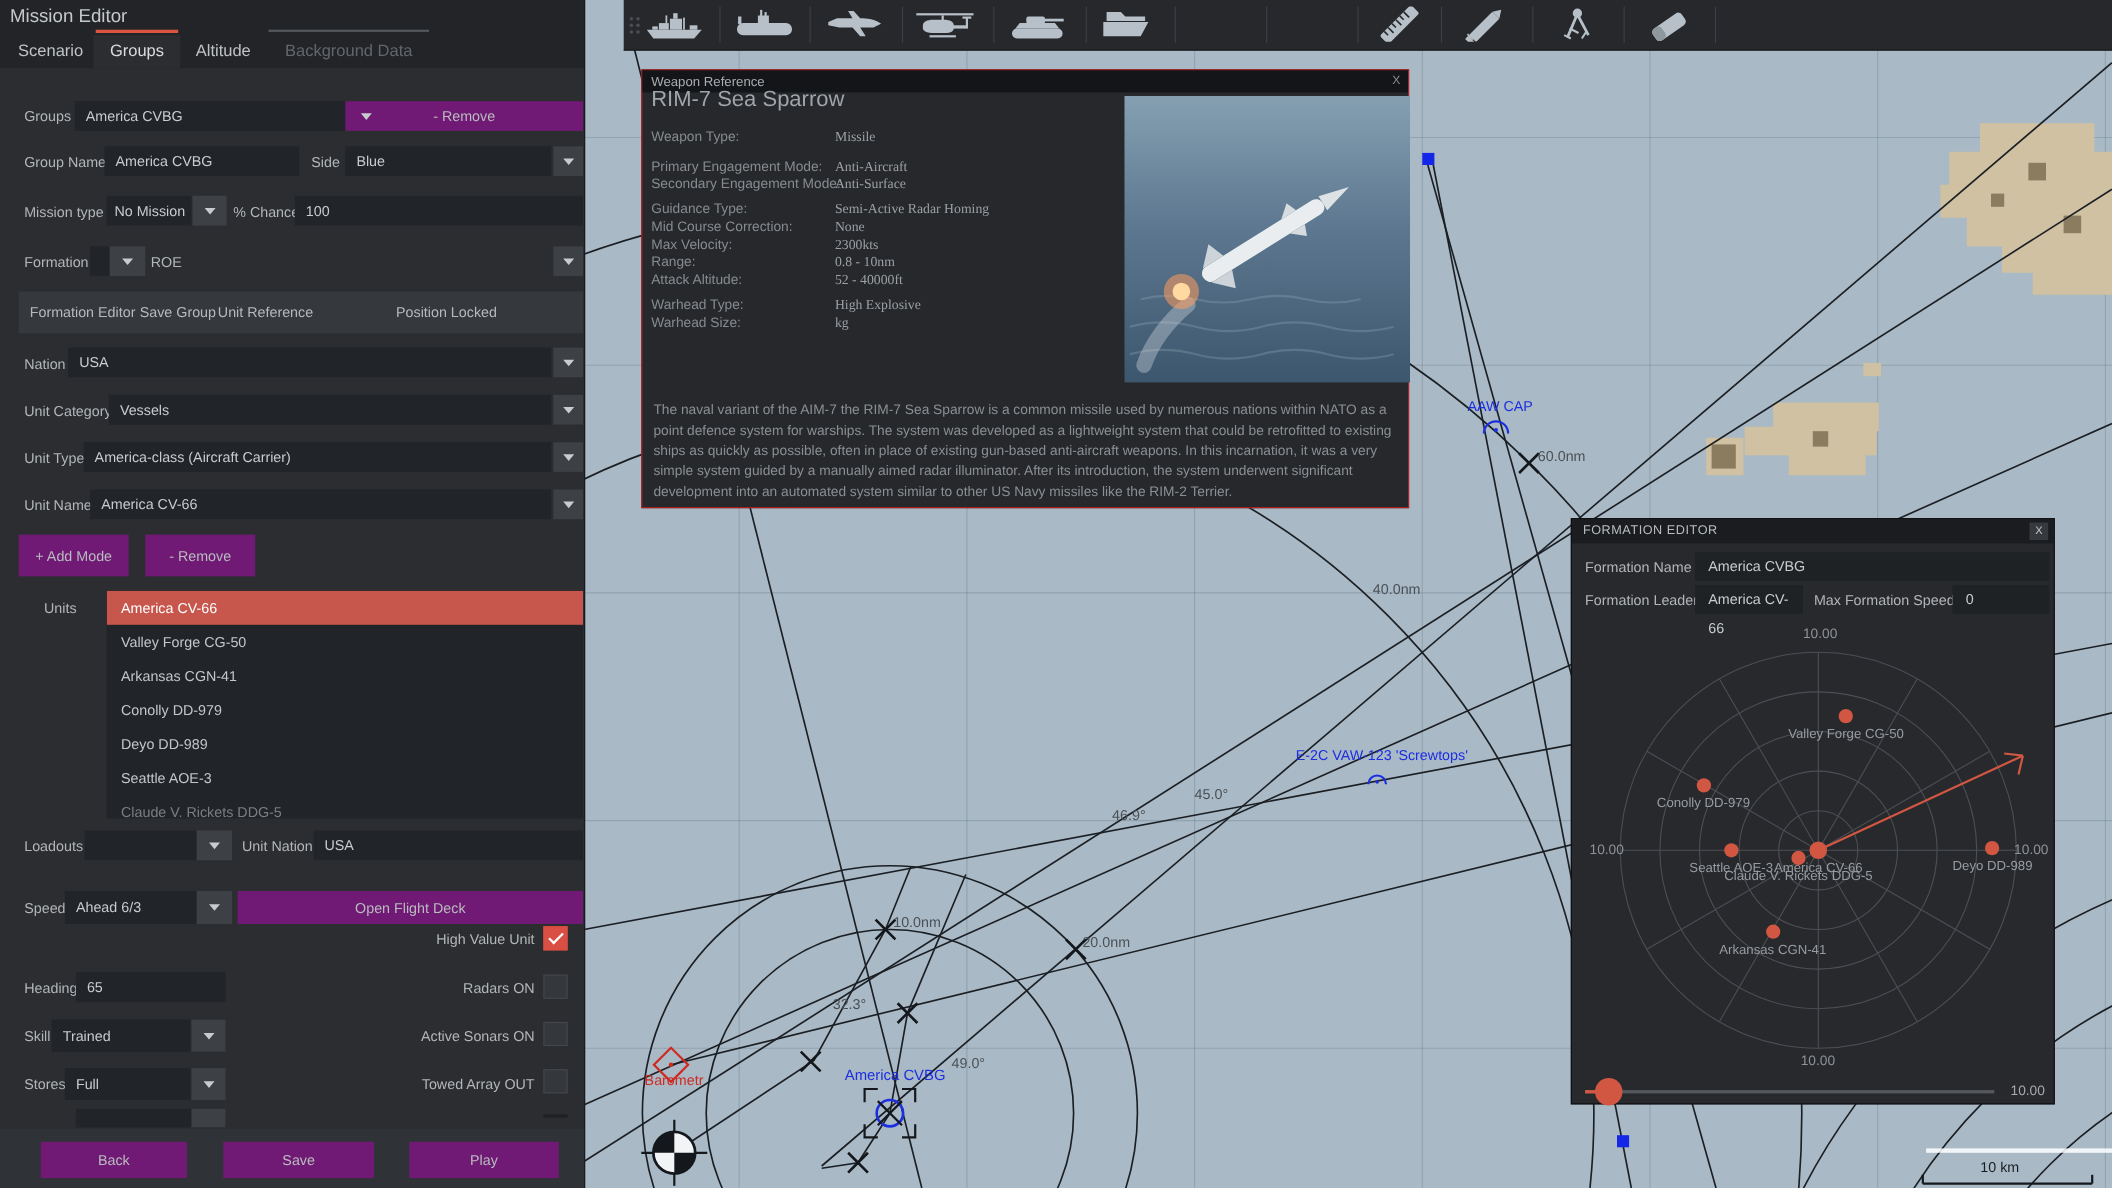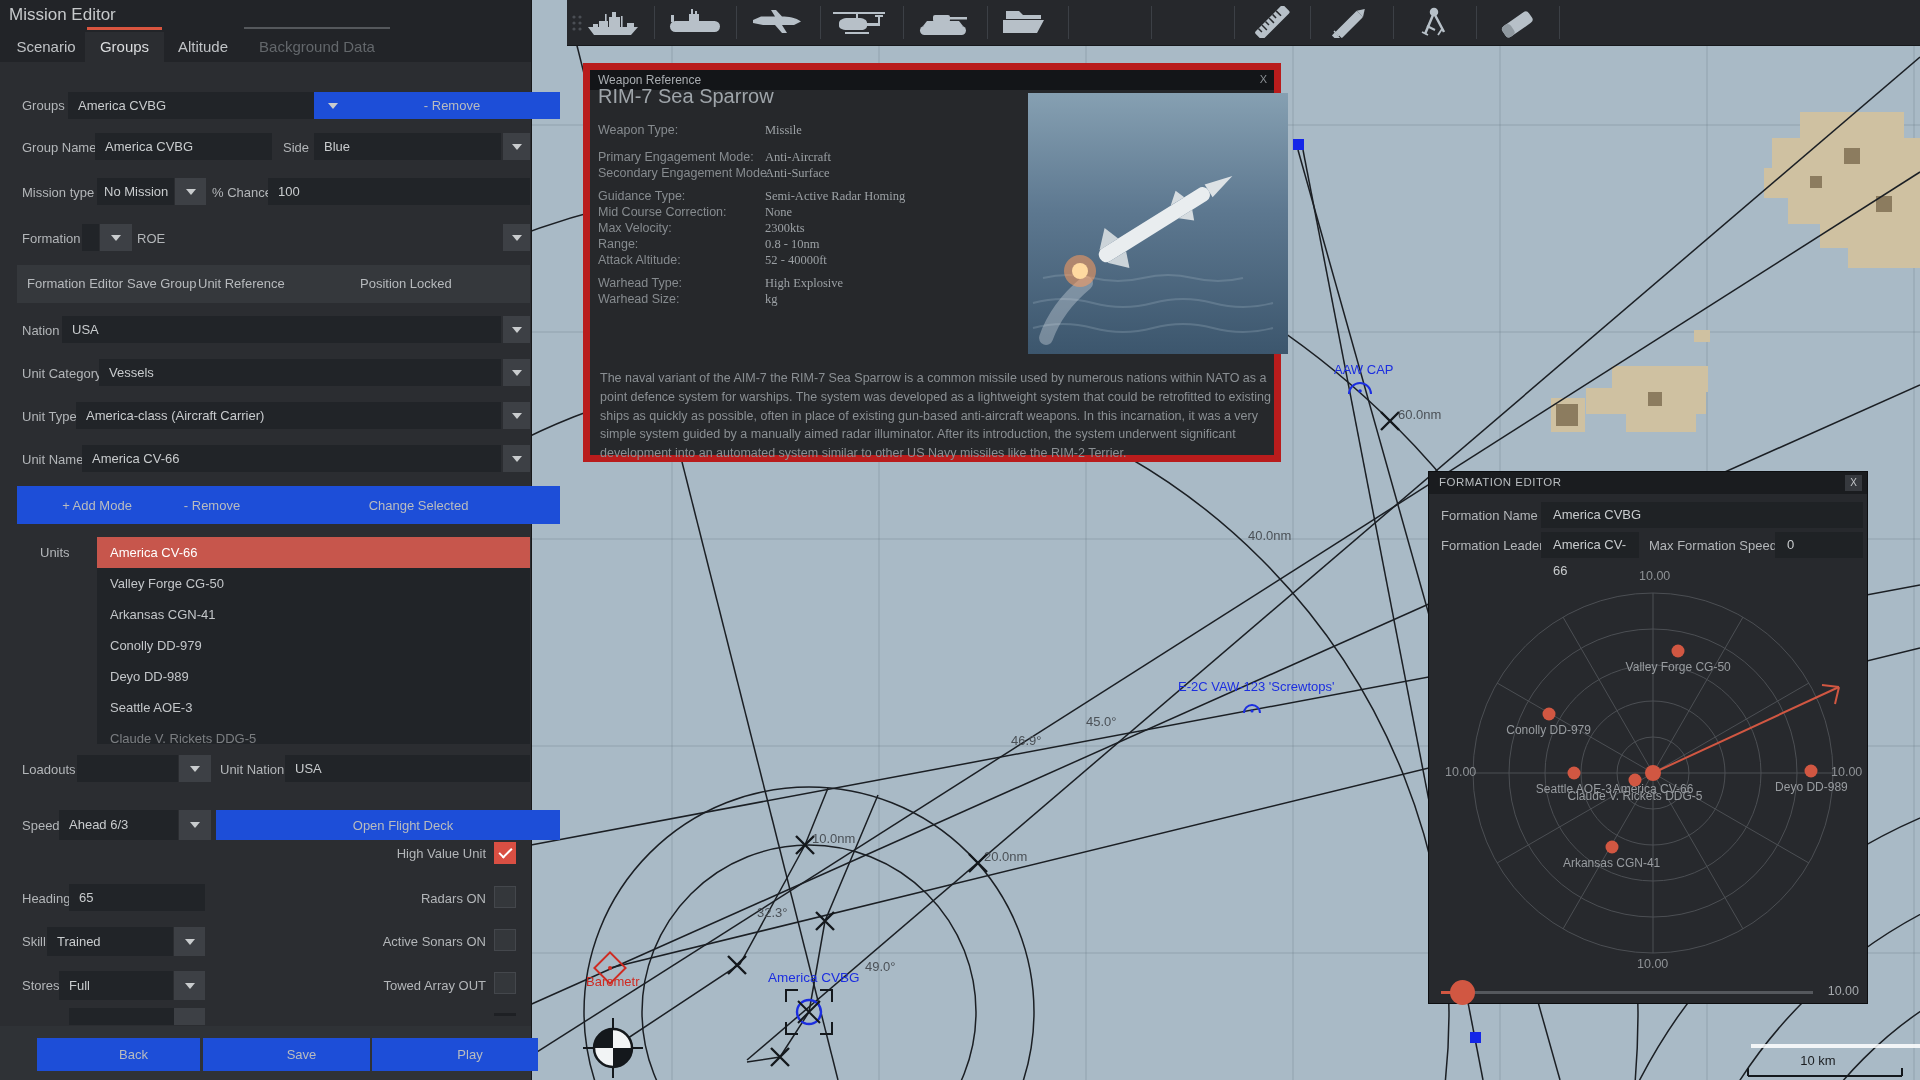--- a/index.html
+++ b/index.html
@@ -25,35 +25,35 @@
   #panel-title{position:absolute;left:9px;top:5px;font-size:17px;color:#c6c9cb;}
   .tab{position:absolute;top:32px;height:30px;line-height:30px;font-size:15px;color:#c0c3c6;text-align:center;}
   .tab.active{background:#2b2d31;color:#dadcde;}
   .tab.disabled{color:#63676b;}
   .tabbar-accent{position:absolute;height:3px;top:27px;}
   .lbl{position:absolute;font-size:13px;color:#b3b6b9;white-space:nowrap;}
   .inp{position:absolute;height:27px;background:#212428;color:#c9ccce;font-size:13px;line-height:27px;
        padding-left:10px;box-sizing:border-box;white-space:nowrap;overflow:hidden;}
   .dbtn{position:absolute;height:27px;background:#3d4045;display:flex;align-items:center;justify-content:center;}
   .tri{width:0;height:0;border-left:5px solid transparent;border-right:5px solid transparent;border-top:6px solid #c9ccce;}
-  .abtn{position:absolute;background:#1d4ed8;color:#b9bcbf;font-size:13px;display:flex;align-items:center;justify-content:center;padding-left:30px;}
+  .abtn{position:absolute;background:#701a75;color:#b9bcbf;font-size:13px;display:flex;align-items:center;justify-content:center;}
   .strip{position:absolute;background:#35383c;color:#b7babd;font-size:13px;}
   .striptxt{position:absolute;top:0;height:38px;line-height:38px;}
   .ulist{position:absolute;background:#212428;overflow:hidden;}
   .uitem{height:31px;line-height:31px;padding-left:13px;font-size:13px;color:#c3c6c9;}
   .uitem.selected{background:#c7564c;color:#fff;}
   .chk{position:absolute;width:22px;height:22px;background:#34373b;border:1px solid #44474c;box-sizing:border-box;}
   .chk.on{background:#d94f43;border-color:#d94f43;}
   .chk.on::after{content:"";position:absolute;left:4px;top:5px;width:11px;height:5px;
        border-left:2px solid #fff;border-bottom:2px solid #fff;transform:rotate(-45deg);}
   .rlbl{position:absolute;font-size:13px;color:#b3b6b9;text-align:right;width:250px;}
   #footer{position:absolute;left:0;top:1026px;width:531px;height:54px;background:#2f3236;}
   
   #wpn{position:absolute;left:583px;top:63px;width:698px;height:399px;background:#26282b;z-index:30;
-       border:7px solid #b91c1c;box-sizing:border-box;color:#9ba0a4;}
+       border:1px solid #b91c1c;box-sizing:border-box;color:#9ba0a4;}
   #wpn-titlebar{position:absolute;left:0;top:0;width:100%;height:20px;background:#131518;}
   #wpn-title{position:absolute;left:8px;top:3px;font-size:12px;color:#a9adb1;}
   #wpn-close{position:absolute;right:7px;top:3px;font-size:11px;color:#8b9094;}
   #wpn-name{position:absolute;left:8px;top:15px;font-size:20px;color:#9fa5aa;}
   .spec-row{height:16px;line-height:16px;font-size:12.5px;position:relative;}
   .spec-row .sl{position:absolute;left:0;color:#868b8f;}
   .spec-row .sv{position:absolute;left:167px;color:#9ba0a4;font-family:Liberation Serif, serif;}
   .gap{margin-top:7px;}
   .gap2{margin-top:11px;}
   #wpn-desc{position:absolute;left:10px;top:299px;width:672px;font-size:12.5px;line-height:1.5;color:#8a8f93;}
@@ -401,21 +401,20 @@
       </div>
 
     <div class="lbl" style="left:22px;top:452px;">Unit Name</div>
     <div class="inp" style="left:82px;top:445px;width:419px;">America CV-66</div>
     <div class="dbtn" style="left:503px;top:445px;width:27px;">
         <span class="tri"></span>
       </div>
 
     <div class="abtn" style="left:17px;top:486px;width:100px;height:38px;">+ Add Mode</div>
     <div class="abtn" style="left:132px;top:486px;width:100px;height:38px;">- Remove</div>
-    <div class="abtn" style="left:247px;top:486px;width:283px;height:38px;">Change Selected</div>
 
     <div class="lbl" style="left:40px;top:545px;">Units</div>
     <div class="ulist" style="left:97px;top:537px;width:433px;height:207px;">
       <div class="uitem selected">America CV-66</div>
       <div class="uitem">Valley Forge CG-50</div>
       <div class="uitem">Arkansas CGN-41</div>
       <div class="uitem">Conolly DD-979</div>
       <div class="uitem">Deyo DD-989</div>
       <div class="uitem">Seattle AOE-3</div>
       <div class="uitem" style="opacity:.55;">Claude V. Rickets DDG-5</div>

